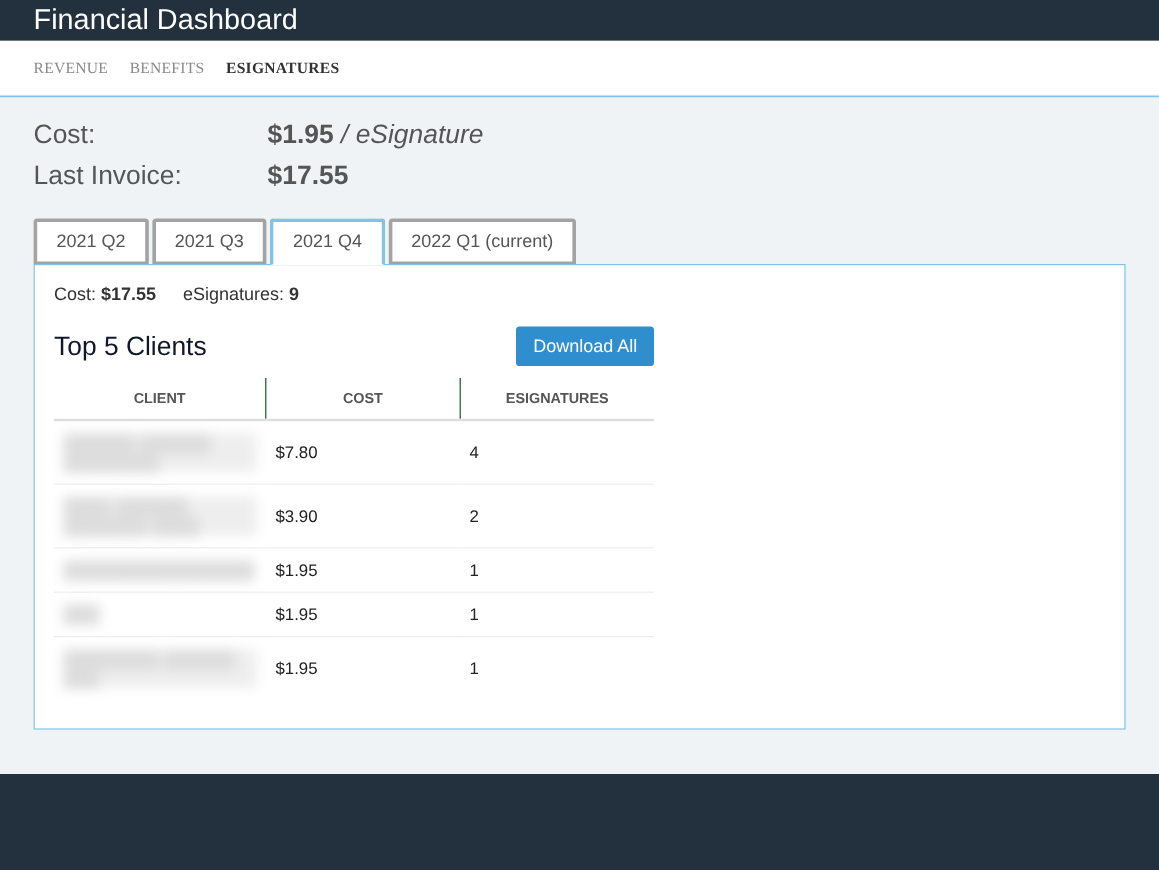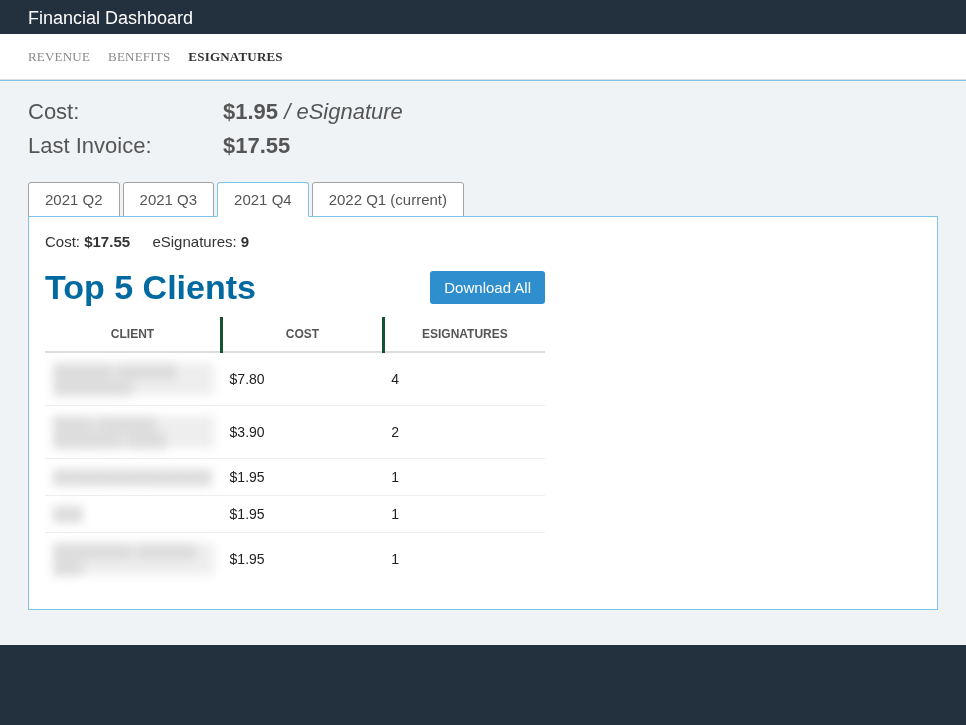--- a/index.html
+++ b/index.html
@@ -11,23 +11,24 @@
       font-family: -apple-system, BlinkMacSystemFont, "Segoe UI", Helvetica, Arial, sans-serif;
       background: #f0f3f5;
       width: 966px;
       height: 725px;
       overflow: hidden;
     }
     .header {
       background: #23303e;
       color: #fff;
       padding: 8px 28px;
-      font-size: 18px;
+      font-size: 24px;
       height: 34px;
       display: flex;
+      align-items: center;
     }
     .nav-tabs {
       background: #fff;
       border-bottom: 1px solid #ddd;
       padding: 0 28px;
       height: 46px;
       display: flex;
       align-items: center;
       gap: 18px;
       font-family: Liberation Serif, serif;
@@ -66,21 +67,21 @@
     .info-value .suffix {
       font-weight: 400;
       font-style: italic;
     }
     .quarter-tabs {
       display: flex;
       margin-top: 22px;
     }
     .quarter-tab {
       background: #fff;
-      border: 1px solid #a3a3a3;
+      border: 3px solid #a3a3a3;
       padding: 8px 16px;
       font-size: 15px;
       color: #555;
       cursor: pointer;
       margin-right: 3px;
       border-radius: 3px 3px 0 0;
       position: relative;
       bottom: -1px;
     }
     .quarter-tab.active {
@@ -109,23 +110,23 @@
       display: inline-block;
       width: 14px;
     }
     .panel-header-row {
       display: flex;
       justify-content: space-between;
       align-items: center;
       margin-bottom: 10px;
     }
     .panel-title {
-      font-size: 34px;
-      color: #0369a1;
-      font-weight: 700;
+      font-size: 22px;
+      color: #0f172a;
+      font-weight: 400;
     }
     .download-btn {
       background: #2e8ece;
       color: #fff;
       border: none;
       padding: 8px 14px;
       font-size: 15px;
       border-radius: 3px;
       cursor: pointer;
     }
@@ -137,21 +138,21 @@
     .clients-table thead th {
       text-align: center;
       font-size: 12px;
       font-weight: 700;
       color: #555;
       text-transform: uppercase;
       padding: 10px 8px;
       border-bottom: 2px solid #ddd;
     }
     .clients-table thead th + th {
-      border-left: 3px solid #14532d;
+      border-left: 1px solid #14532d;
     }
     .clients-table tbody td {
       padding: 10px 8px;
       border-top: 1px solid #eee;
       color: #222;
       vertical-align: middle;
     }
     .clients-table tbody tr:first-child td {
       border-top: none;
     }

